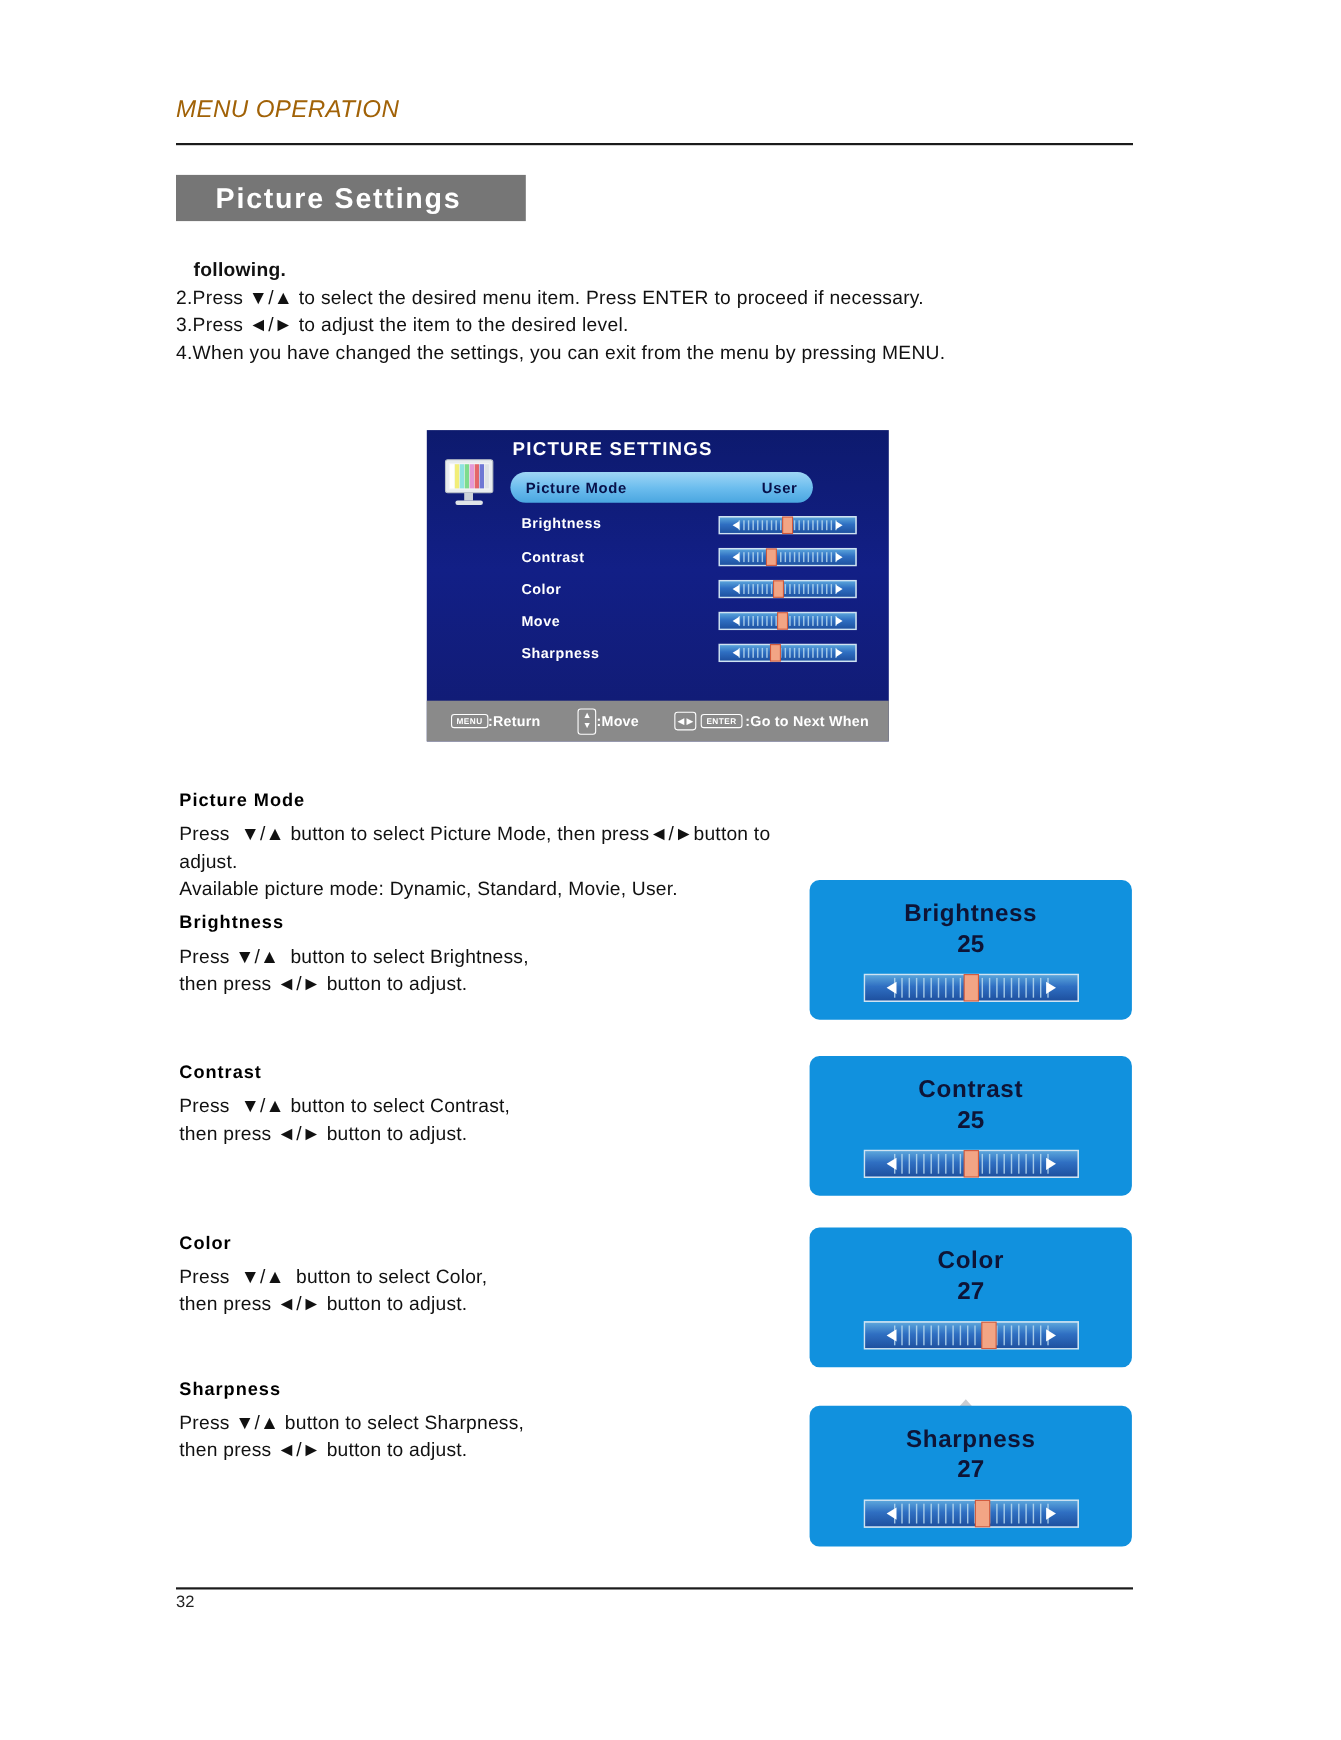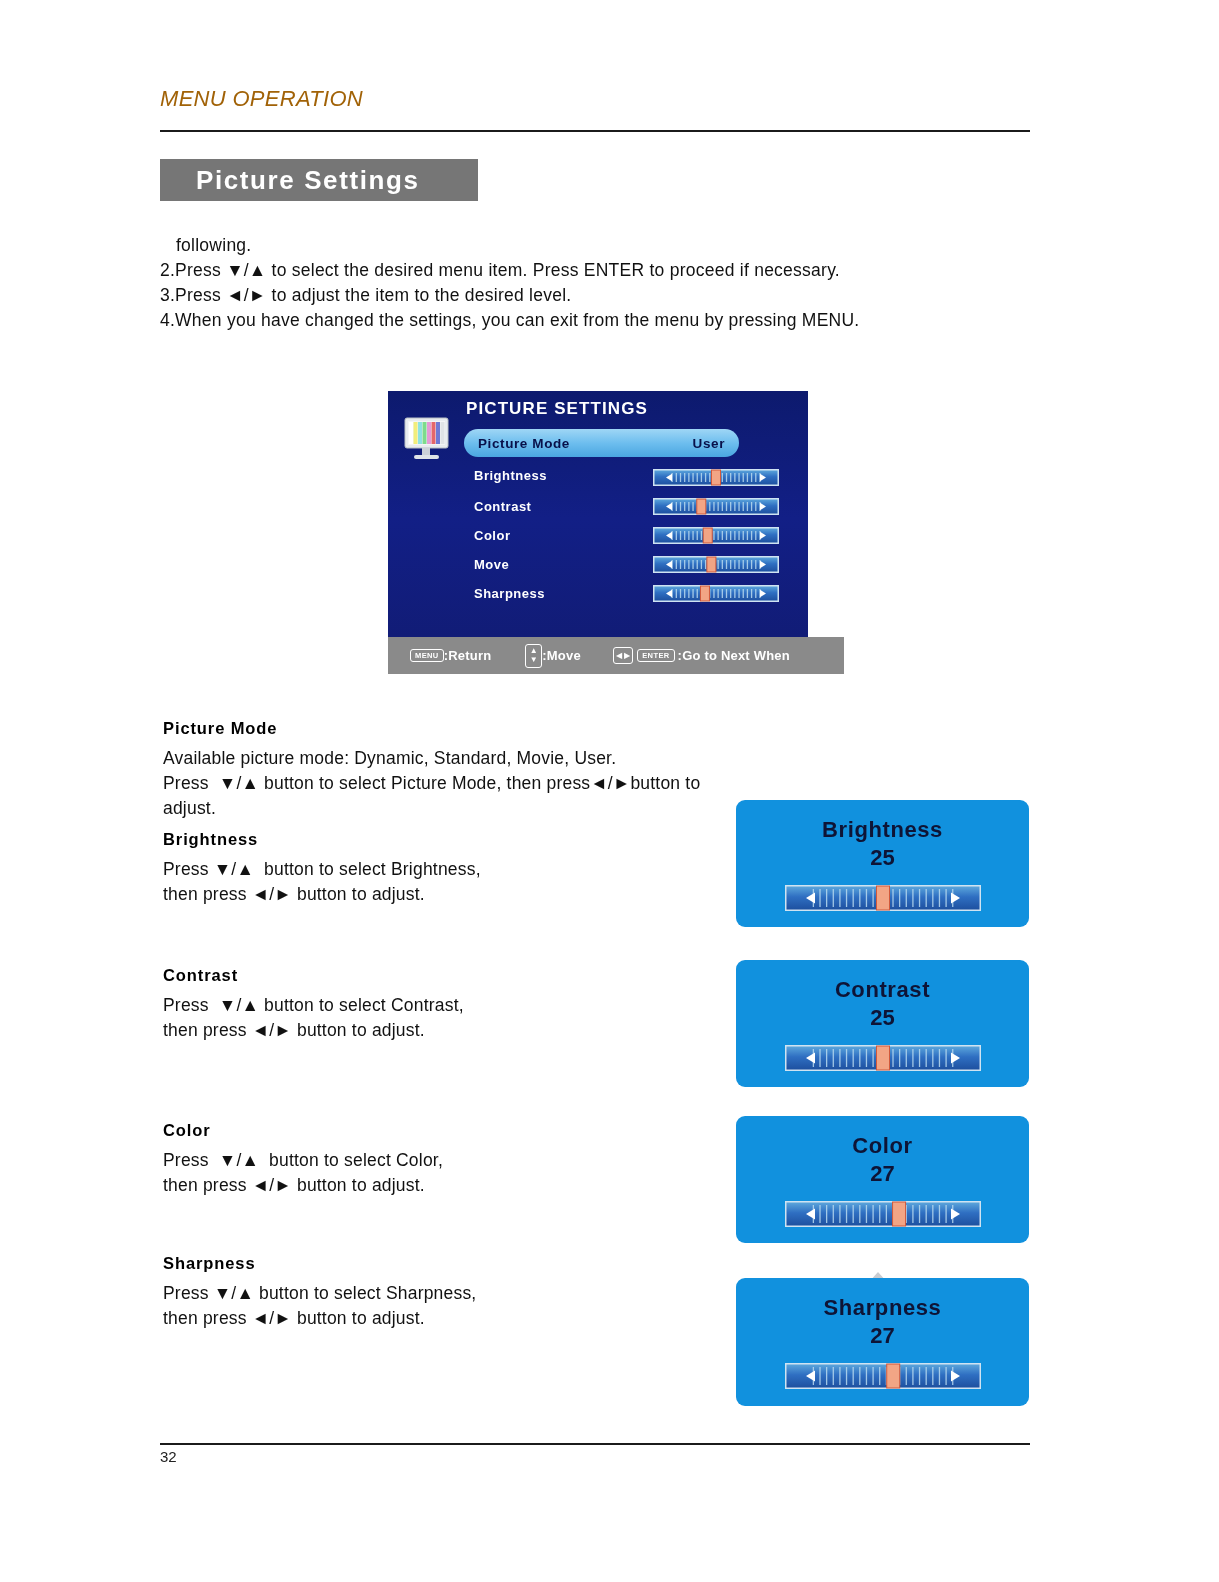--- a/index.html
+++ b/index.html
@@ -66,21 +66,21 @@
     top: 233px;
     width: 885px;
   }
   .step {
     font-size: 17.5px;
     line-height: 25px;
     letter-spacing: 0.25px;
     color: #111;
     white-space: pre-wrap;
   }
-  .step-indent { padding-left: 16px; }
+  .step-indent { padding-left: 16px; font-weight: bold; }
 
   
   .osd {
     position: absolute;
     left: 388px;
     top: 391px;
     width: 420px;
     height: 283px;
     background: linear-gradient(180deg,#0d1a6e 0%, #121f86 45%, #111b72 100%);
     box-sizing: border-box;
@@ -134,21 +134,21 @@
   .osd-slider {
     position: absolute;
     left: 653px;
     width: 126px;
     height: 17px;
   }
   .osd-footer {
     position: absolute;
     left: 388px;
     top: 637px;
-    width: 456px;
+    width: 420px;
     height: 37px;
     background: #8a8a8a;
     display: flex;
     align-items: center;
     box-sizing: border-box;
     padding-left: 22px;
     gap: 10px;
   }
   .keycap {
     display: inline-flex;
@@ -513,22 +513,22 @@
       <span class="tri">◀</span>
         <span class="tri">▶</span>
     </span>
     <span class="keycap" style="margin-left:4px">ENTER</span>
     <span class="foot-text" style="margin-left:3px">:Go to Next When</span>
   </div>
 </div>
 
 <div class="desc-block" style="top:719px">
   <div class="desc-head">Picture  Mode</div>
+  <div class="desc-line">Press  ▼/▲ button to select Picture Mode, then press◄/►button to adjust.</div>
   <div class="desc-line">Available picture mode: Dynamic, Standard, Movie, User.</div>
-  <div class="desc-line">Press  ▼/▲ button to select Picture Mode, then press◄/►button to adjust.</div>
 </div>
 
 <div class="desc-block" style="top:830px">
   <div class="desc-head">Brightness</div>
   <div class="desc-line">Press ▼/▲  button to select Brightness,</div>
   <div class="desc-line">then press ◄/► button to adjust.</div>
 </div>
 
 <div class="desc-block" style="top:966px">
   <div class="desc-head">Contrast</div>

